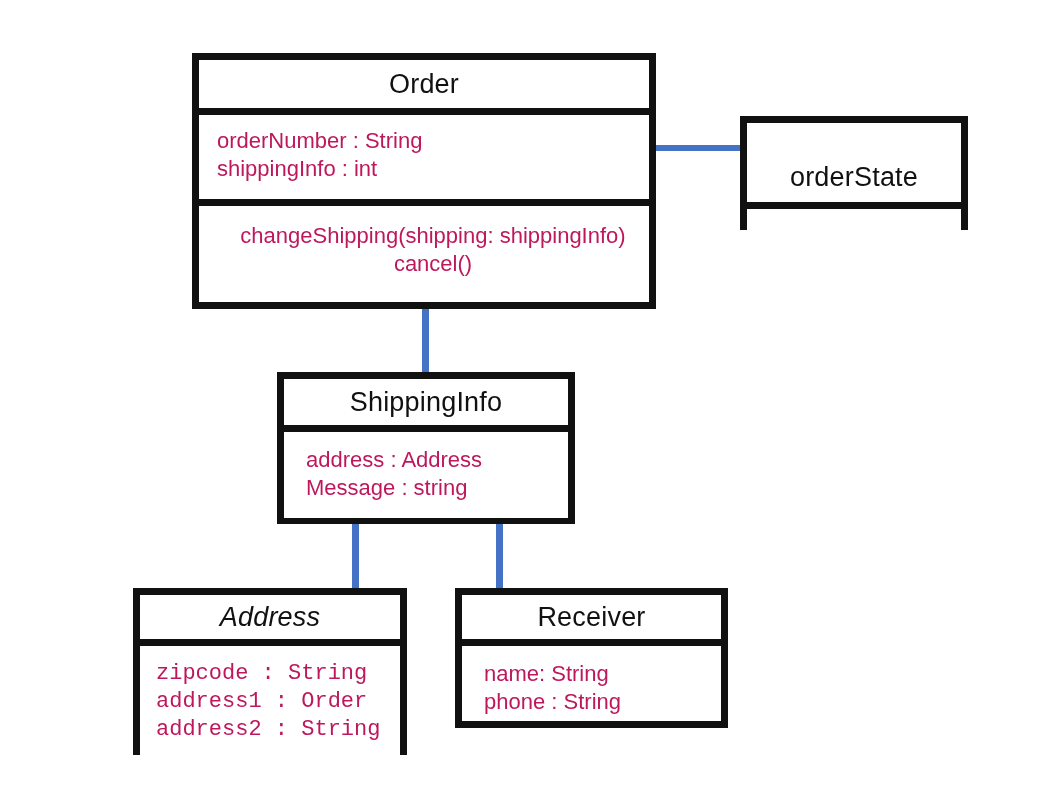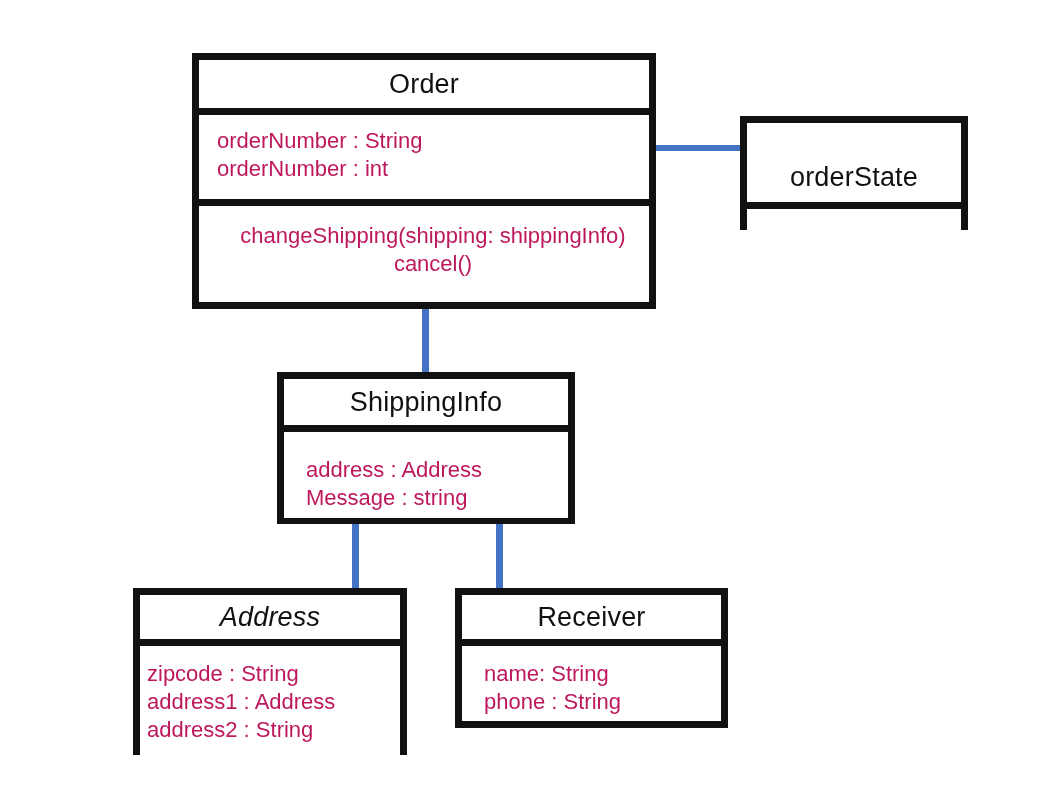--- a/index.html
+++ b/index.html
@@ -66,25 +66,25 @@
   #box-order .uml-title { height: 48px; border-radius: 16px; }
   #box-order .uml-compartment.attrs   { height: 84px; padding-top: 12px; }
   #box-order .uml-compartment.methods { height: 96px; padding-top: 16px; text-align: center; }
 
   #box-orderstate   { left: 740px; top: 116px; width: 228px; height: 114px; }
   #box-orderstate .uml-title { height: 49px; margin-top: 30px; }
   #box-orderstate .uml-compartment { height: 44px; }
 
   #box-shippinginfo { left: 277px; top: 372px; width: 298px; height: 152px; }
   #box-shippinginfo .uml-title { height: 46px; }
-  #box-shippinginfo .uml-compartment { height: 86px; padding-top: 24px; padding-left: 22px; }
+  #box-shippinginfo .uml-compartment { height: 86px; padding-top: 14px; padding-left: 22px; }
 
   #box-address      { left: 133px; top: 588px; width: 274px; height: 167px; }
   #box-address .uml-title { height: 44px; font-style: italic; }
-  #box-address .uml-compartment { height: 126px; padding-top: 14px; padding-left: 7px; }
+  #box-address .uml-compartment { height: 126px; padding-top: 14px; padding-left: 16px; font-family: Liberation Mono, monospace; }
 
   #box-receiver     { left: 455px; top: 588px; width: 273px; height: 140px; }
   #box-receiver .uml-title { height: 44px; }
   #box-receiver .uml-compartment { height: 75px; padding-top: 14px; padding-left: 22px; }
 
   
   .connector {
     position: absolute;
     background: #4472c4;
     z-index: 1;
@@ -102,21 +102,21 @@
   <div class="connector" id="conn-order-orderstate"></div>
   <div class="connector" id="conn-order-shipping"></div>
   <div class="connector" id="conn-shipping-address"></div>
   <div class="connector" id="conn-shipping-receiver"></div>
 
   <div class="uml-class" id="box-order">
     <div class="uml-title">Order</div>
     <div class="uml-divider"></div>
     <div class="uml-compartment attrs">
       <span class="uml-row">orderNumber : String</span>
-      <span class="uml-row">orderNumber : int</span>
+      <span class="uml-row">shippingInfo : int</span>
     </div>
     <div class="uml-divider"></div>
     <div class="uml-compartment methods">
       <span class="uml-row">changeShipping(shipping: shippingInfo)</span>
       <span class="uml-row">cancel()</span>
     </div>
   </div>
 
   <div class="uml-class" id="box-orderstate">
     <div class="uml-title">orderState</div>
@@ -131,21 +131,21 @@
       <span class="uml-row">address : Address</span>
       <span class="uml-row">Message : string</span>
     </div>
   </div>
 
   <div class="uml-class" id="box-address">
     <div class="uml-title">Address</div>
     <div class="uml-divider"></div>
     <div class="uml-compartment">
       <span class="uml-row">zipcode : String</span>
-      <span class="uml-row">address1 : Address</span>
+      <span class="uml-row">address1 : Order</span>
       <span class="uml-row">address2 : String</span>
     </div>
   </div>
 
   <div class="uml-class" id="box-receiver">
     <div class="uml-title">Receiver</div>
     <div class="uml-divider"></div>
     <div class="uml-compartment">
       <span class="uml-row">name: String</span>
       <span class="uml-row">phone : String</span>

